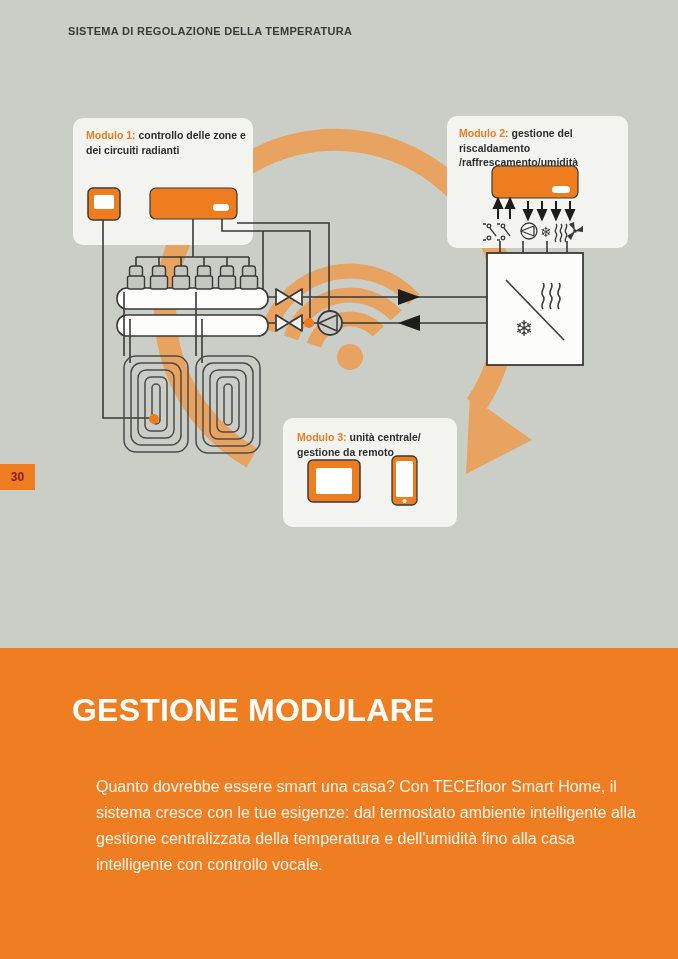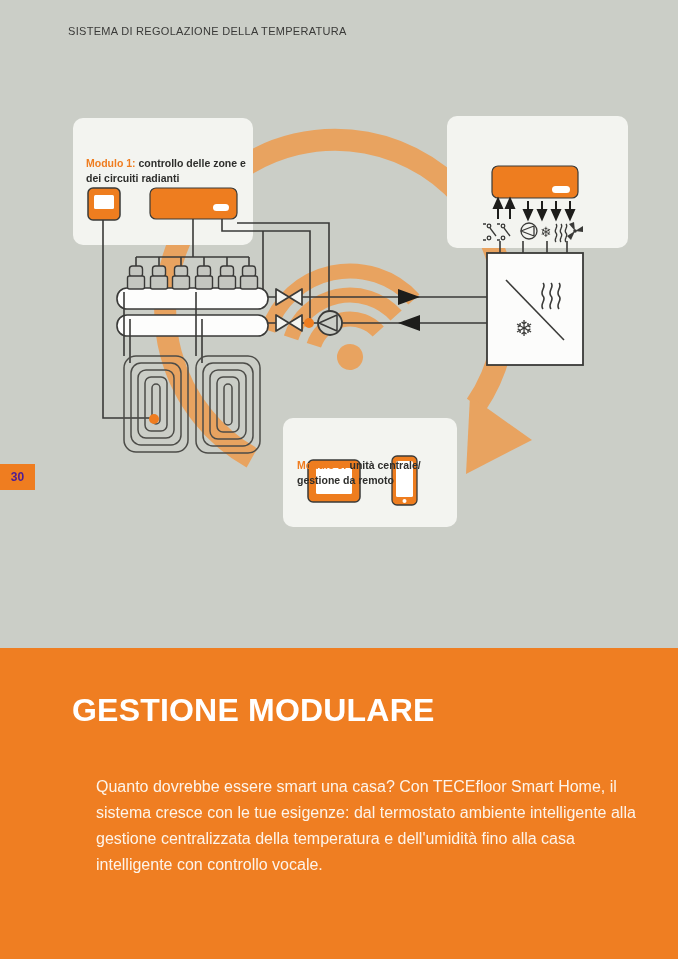--- a/index.html
+++ b/index.html
@@ -3,33 +3,33 @@
 <meta charset="utf-8">
 <style>
   html,body{margin:0;padding:0;background:#8a8d88;}
   .page{
     position:relative;width:678px;height:959px;margin:0 auto;overflow:hidden;
     background:#cbcec7;font-family:"Liberation Sans",sans-serif;
   }
   
   .doc-header{
     position:absolute;left:68px;top:25px;width:420px;
-    font-size:11px;font-weight:normal;letter-spacing:.3px;color:#3a3a38;
+    font-size:11px;font-weight:bold;letter-spacing:.3px;color:#3a3a38;
   }
   
   .page-tab{
     position:absolute;left:0;top:464px;width:35px;height:26px;background:#ef7d20;
-    color:#4c1d95;font-size:12px;font-weight:bold;display:flex;align-items:center;justify-content:center;
+    color:#7f1d1d;font-size:12px;font-weight:bold;display:flex;align-items:center;justify-content:center;
   }
   
   .diagram{position:absolute;left:0;top:0;width:678px;height:650px;}
   svg text{font-family:"DejaVu Sans",sans-serif;}
   
   .mod-label{
-    position:absolute;font-size:10.5px;font-weight:bold;color:#2e2e2c;line-height:1.4;z-index:3;margin-top:28px;
+    position:absolute;font-size:10.5px;font-weight:bold;color:#2e2e2c;line-height:1.4;z-index:3;
   }
   .mod-label .mod-num{color:#ef7d20;}
   .mod1{left:86px;top:128px;width:164px;}
   .mod2{left:459px;top:126px;width:164px;}
   .mod3{left:297px;top:430px;width:150px;}
   
   .footer{
     position:absolute;left:0;top:648px;width:678px;height:378px;background:#ef7e22;color:#fff;
   }
   .footer h1{
@@ -232,20 +232,24 @@
       <rect x="392" y="456" width="25" height="49" rx="5" fill="#ee7d1f" stroke="#3a3a38" stroke-width="1.3"></rect>
       <rect x="396" y="461" width="17" height="36" rx="1.5" fill="#ffffff"></rect>
       <circle cx="404.5" cy="501" r="2" fill="#ffffff"></circle>
     </g>
   </svg>
 
   <div class="mod-label mod1">
     <span class="mod-num">Modulo 1:</span>
     <span>controllo delle zone e dei circuiti radianti</span>
   </div>
+  <div class="mod-label mod2">
+    <span class="mod-num">Modulo 2:</span>
+    <span>gestione del riscaldamento /raffrescamento/umidità</span>
+  </div>
   <div class="mod-label mod3">
     <span class="mod-num">Modulo 3:</span>
     <span>unità centrale/ gestione da remoto</span>
   </div>
 
   <div class="footer">
     <h1>
       <span>GESTIONE MODULARE</span><br>
     </h1>
     <div class="para p1">Quanto dovrebbe essere smart una casa? Con TECEfloor Smart Home, il sistema cresce con le tue esigenze: dal termostato ambiente intelligente alla gestione centralizzata della temperatura e dell'umidità fino alla casa intelligente con controllo vocale.</div>

